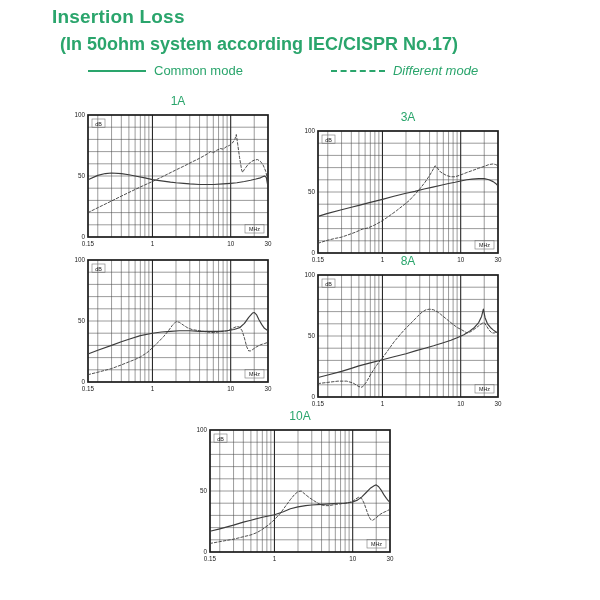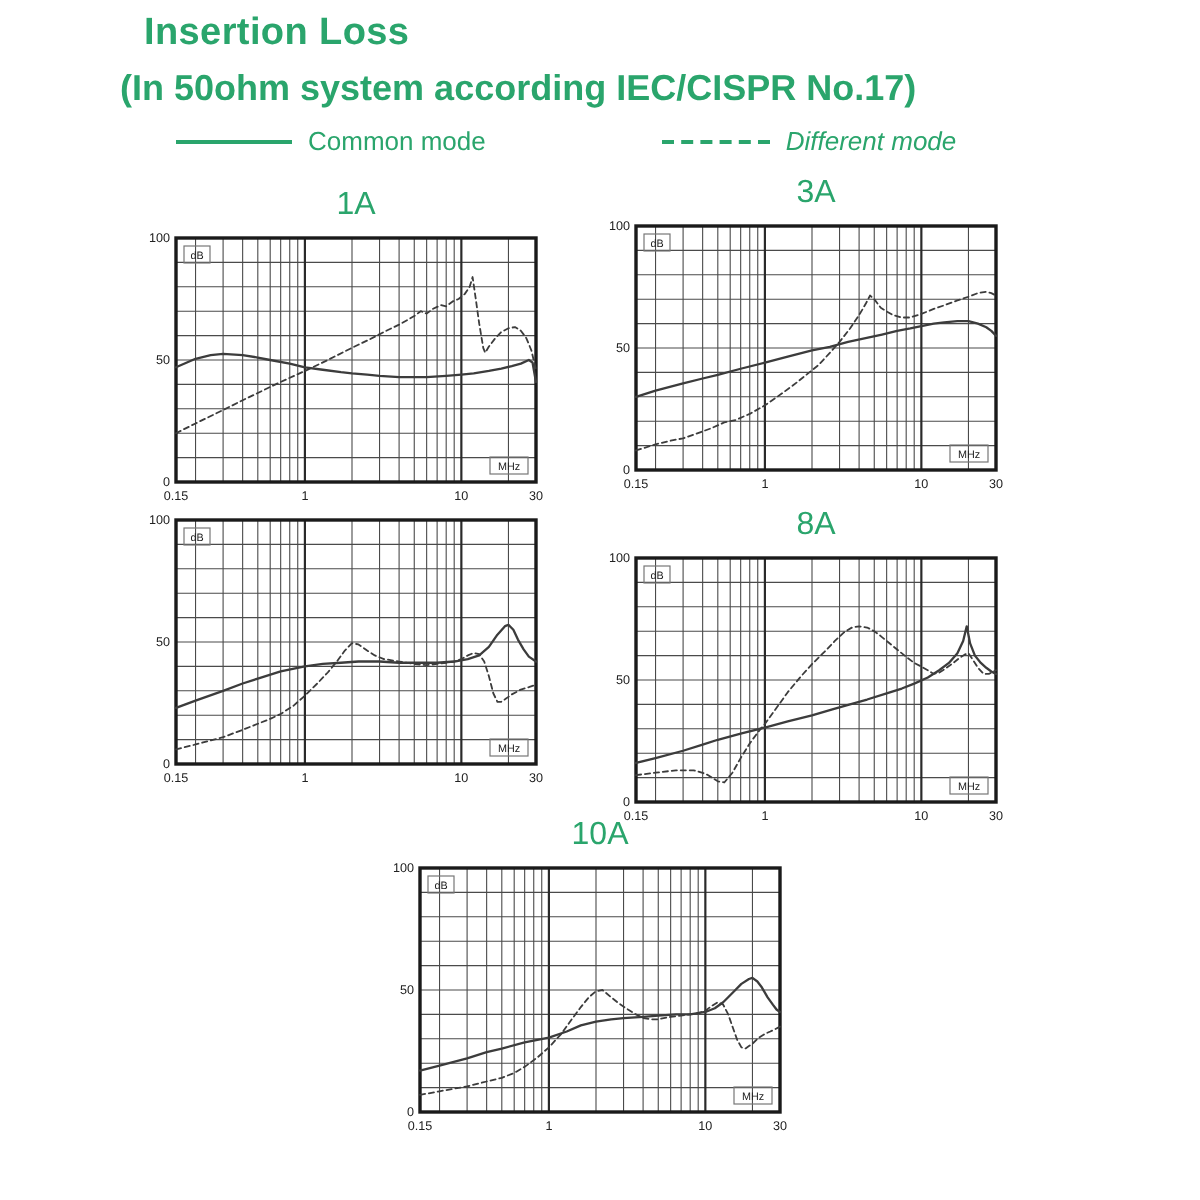--- a/index.html
+++ b/index.html
@@ -1,44 +1,44 @@
 <!DOCTYPE html>
 <html><head>
 <meta charset="utf-8">
 <style>
   html,body{margin:0;padding:0;}
   body{
     width:600px;height:600px;position:relative;background:#ffffff;
     font-family:"Liberation Sans", sans-serif;overflow:hidden;
   }
   .page-title{
-    position:absolute;left:72px;top:6px;margin:0;
+    position:absolute;left:52px;top:6px;margin:0;
     font-size:19px;font-weight:bold;color:#2aa56c;letter-spacing:0.2px;
   }
   .page-subtitle{
     position:absolute;left:60px;top:34px;
     font-size:18px;font-weight:bold;color:#2aa56c;
   }
   .legend{
     position:absolute;left:88px;top:63px;display:flex;align-items:center;
     color:#2aa56c;font-size:13px;text-align:center;
   }
   .swatch{display:inline-block;width:58px;height:0;border-top:2px solid #2aa56c;margin-right:8px;}
   .swatch.dashed{width:54px;border-top-style:dashed;}
   .legend-label{margin-right:88px;}
   .legend-label:last-child{margin-right:12px;font-style:italic;}
   .chart{position:absolute;width:222px;}
   .chart-title{
     margin:0 0 1px 30px;width:180px;text-align:center;
-    color:#2aa56c;font-size:16px;font-weight:500;
+    color:#2aa56c;font-size:12px;font-weight:500;
   }
   svg{display:block;}
   svg text{font-family:"Liberation Sans", sans-serif;fill:#222;}
   #chart-1a{left:58px;top:94px;}
-  #chart-3a{left:288px;top:88px;}
+  #chart-3a{left:288px;top:110px;}
   #chart-6a{left:58px;top:254px;}
   #chart-8a{left:288px;top:254px;}
   #chart-10a{left:180px;top:409px;}
 </style>
 </head>
 <body>
 
 <h1 class="page-title">Insertion Loss</h1>
 <div class="page-subtitle">(In 50ohm system according IEC/CISPR No.17)</div>
 

